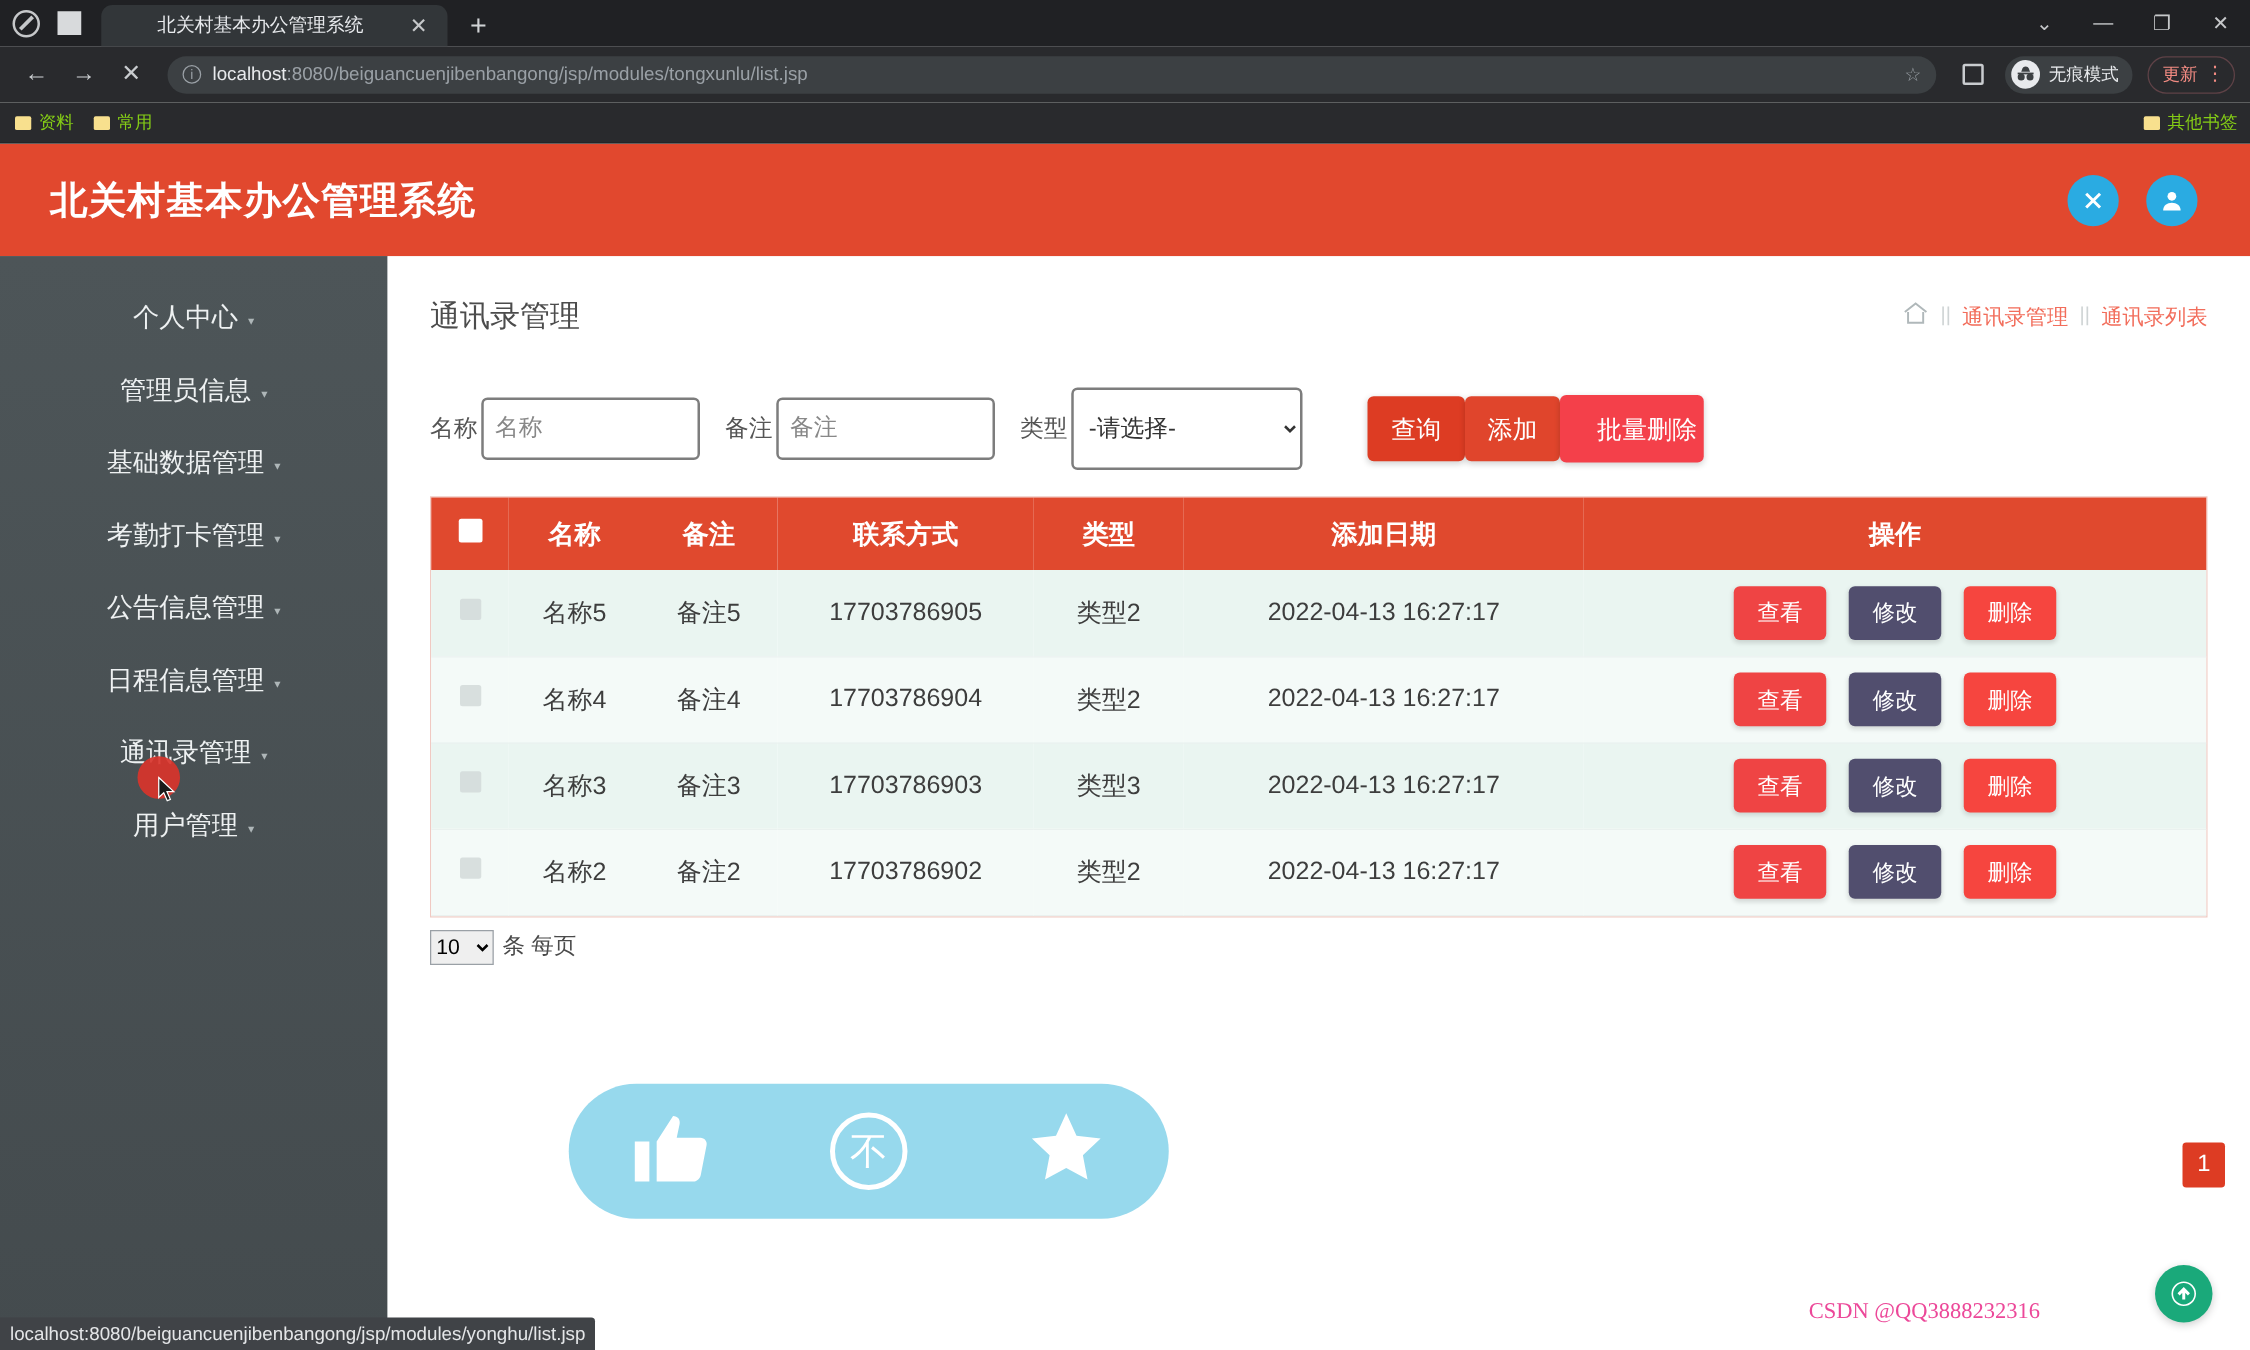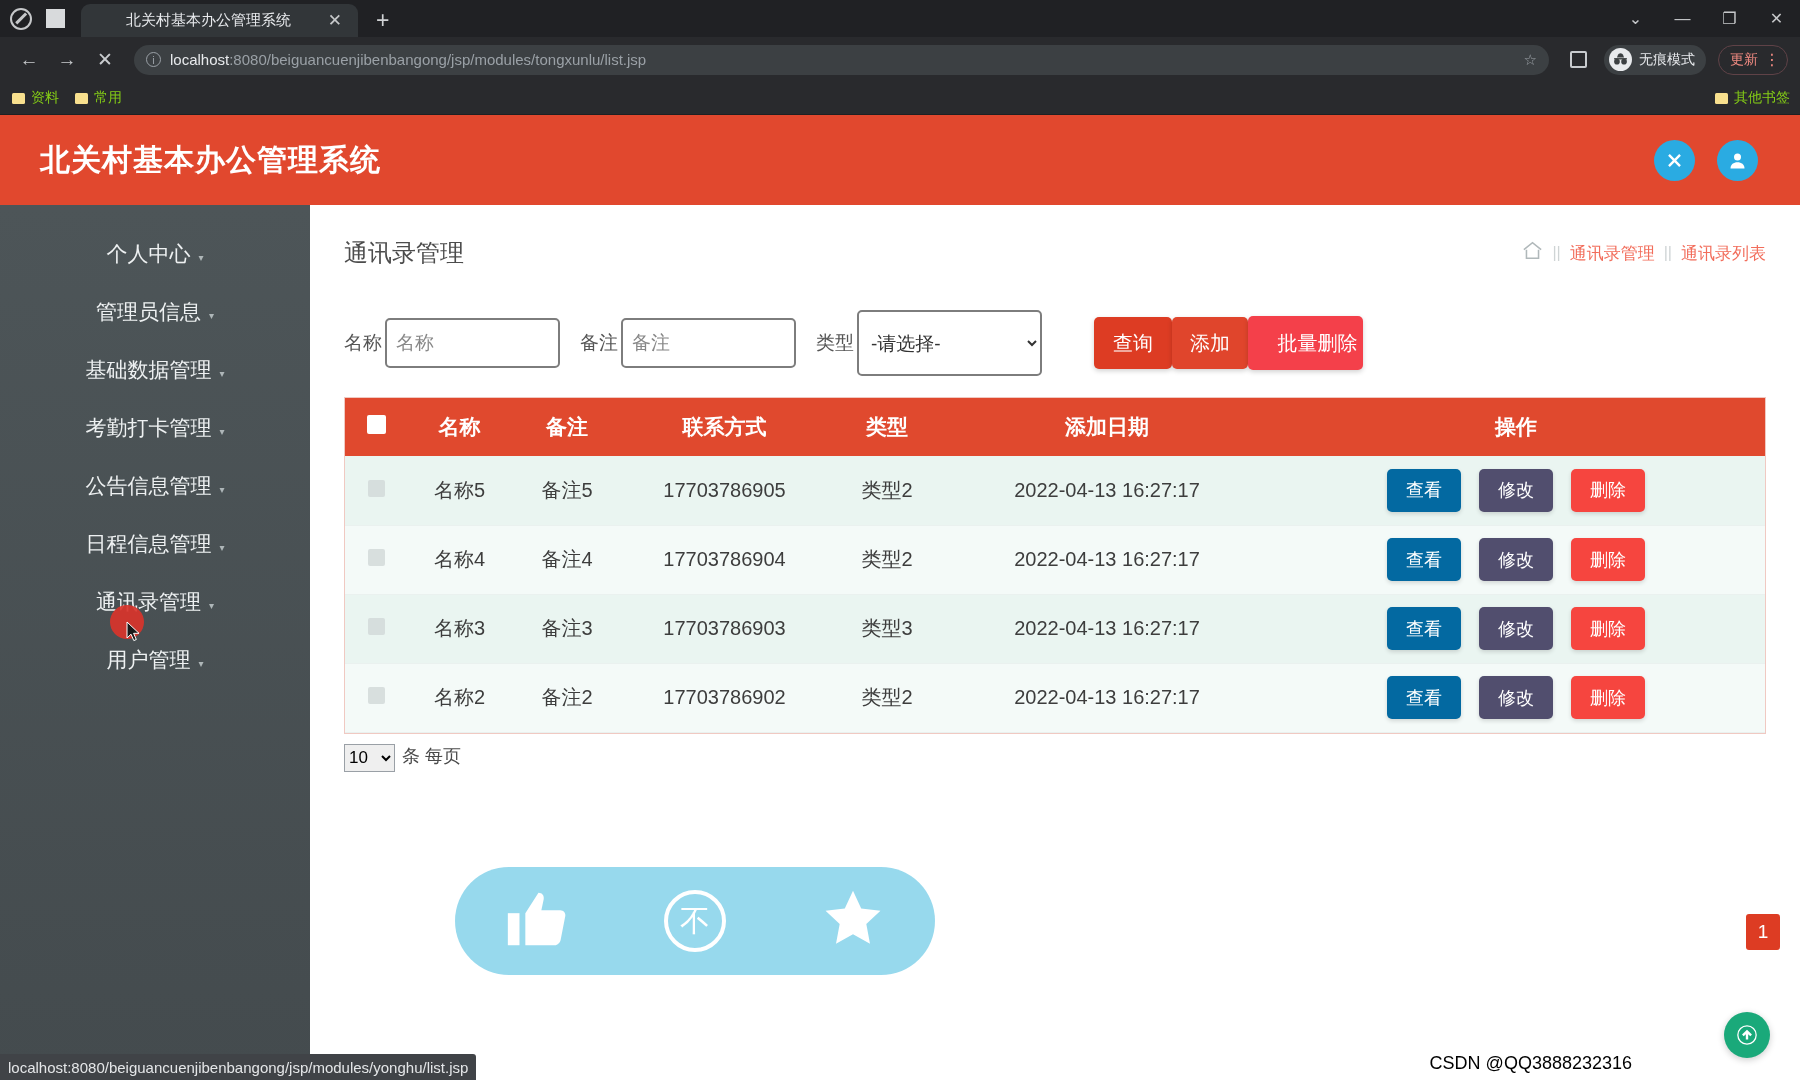--- a/index.html
+++ b/index.html
@@ -195,21 +195,21 @@
     border-bottom:1px solid #eaf1ef;
   }
   tbody tr:nth-child(odd){ background:#eaf5f1; }
   tbody tr:nth-child(even){ background:#f4faf8; }
   .ops{ display:flex; align-items:center; justify-content:center; gap:18px; }
   .op{
     border:none; border-radius:5px; color:#fff; font-size:18px; cursor:pointer;
     width:74px; height:43px; font-family:"Liberation Sans", sans-serif;
     box-shadow:0 2px 4px rgba(0,0,0,.14);
   }
-  .op-view{ background:#0369a1; }
+  .op-view{ background:#ef4444; }
   .op-edit{ background:#514e6e; }
   .op-del{ background:#f6453f; }
 
   .pager{ display:flex; gap:7px; margin-top:10px; }
   .pager select{
     height:28px; font-size:17px; font-family:"Liberation Sans", sans-serif;
     border:1px solid #9aa0a6;
   }
   .pager-label{ font-size:18px; color:#4a4a4a; }
   .page-num{
@@ -229,22 +229,23 @@
     width:62px;height:62px;border-radius:50%;border:4px solid #fff;display:flex;
     align-items:center;justify-content:center;color:#fff;font-size:30px;
   }
   .backtop{
     position:absolute; right:30px; bottom:22px; width:46px;height:46px;
     border-radius:50%; background:#1aa97a; display:flex;align-items:center;
     justify-content:center; color:#fff; font-size:24px; cursor:pointer;
     box-shadow:0 2px 7px rgba(0,0,0,.2);
   }
   .watermark{
-    position:absolute; right:168px; bottom:6px; font-size:18px; color:#000000;
+    position:absolute; right:168px; bottom:21px; font-size:18px; color:#ec4899;
     white-space:nowrap;
+    font-family:Liberation Serif, serif;
   }
 
   .statusbar{
     position:absolute; left:0; bottom:0; height:26px; background:#404347;
     color:#e4e6e8; font-size:15px; display:flex; align-items:center;
     padding:0 8px; border-top-right-radius:3px; z-index:40;
   }
 </style>
 </head>
 <body>

